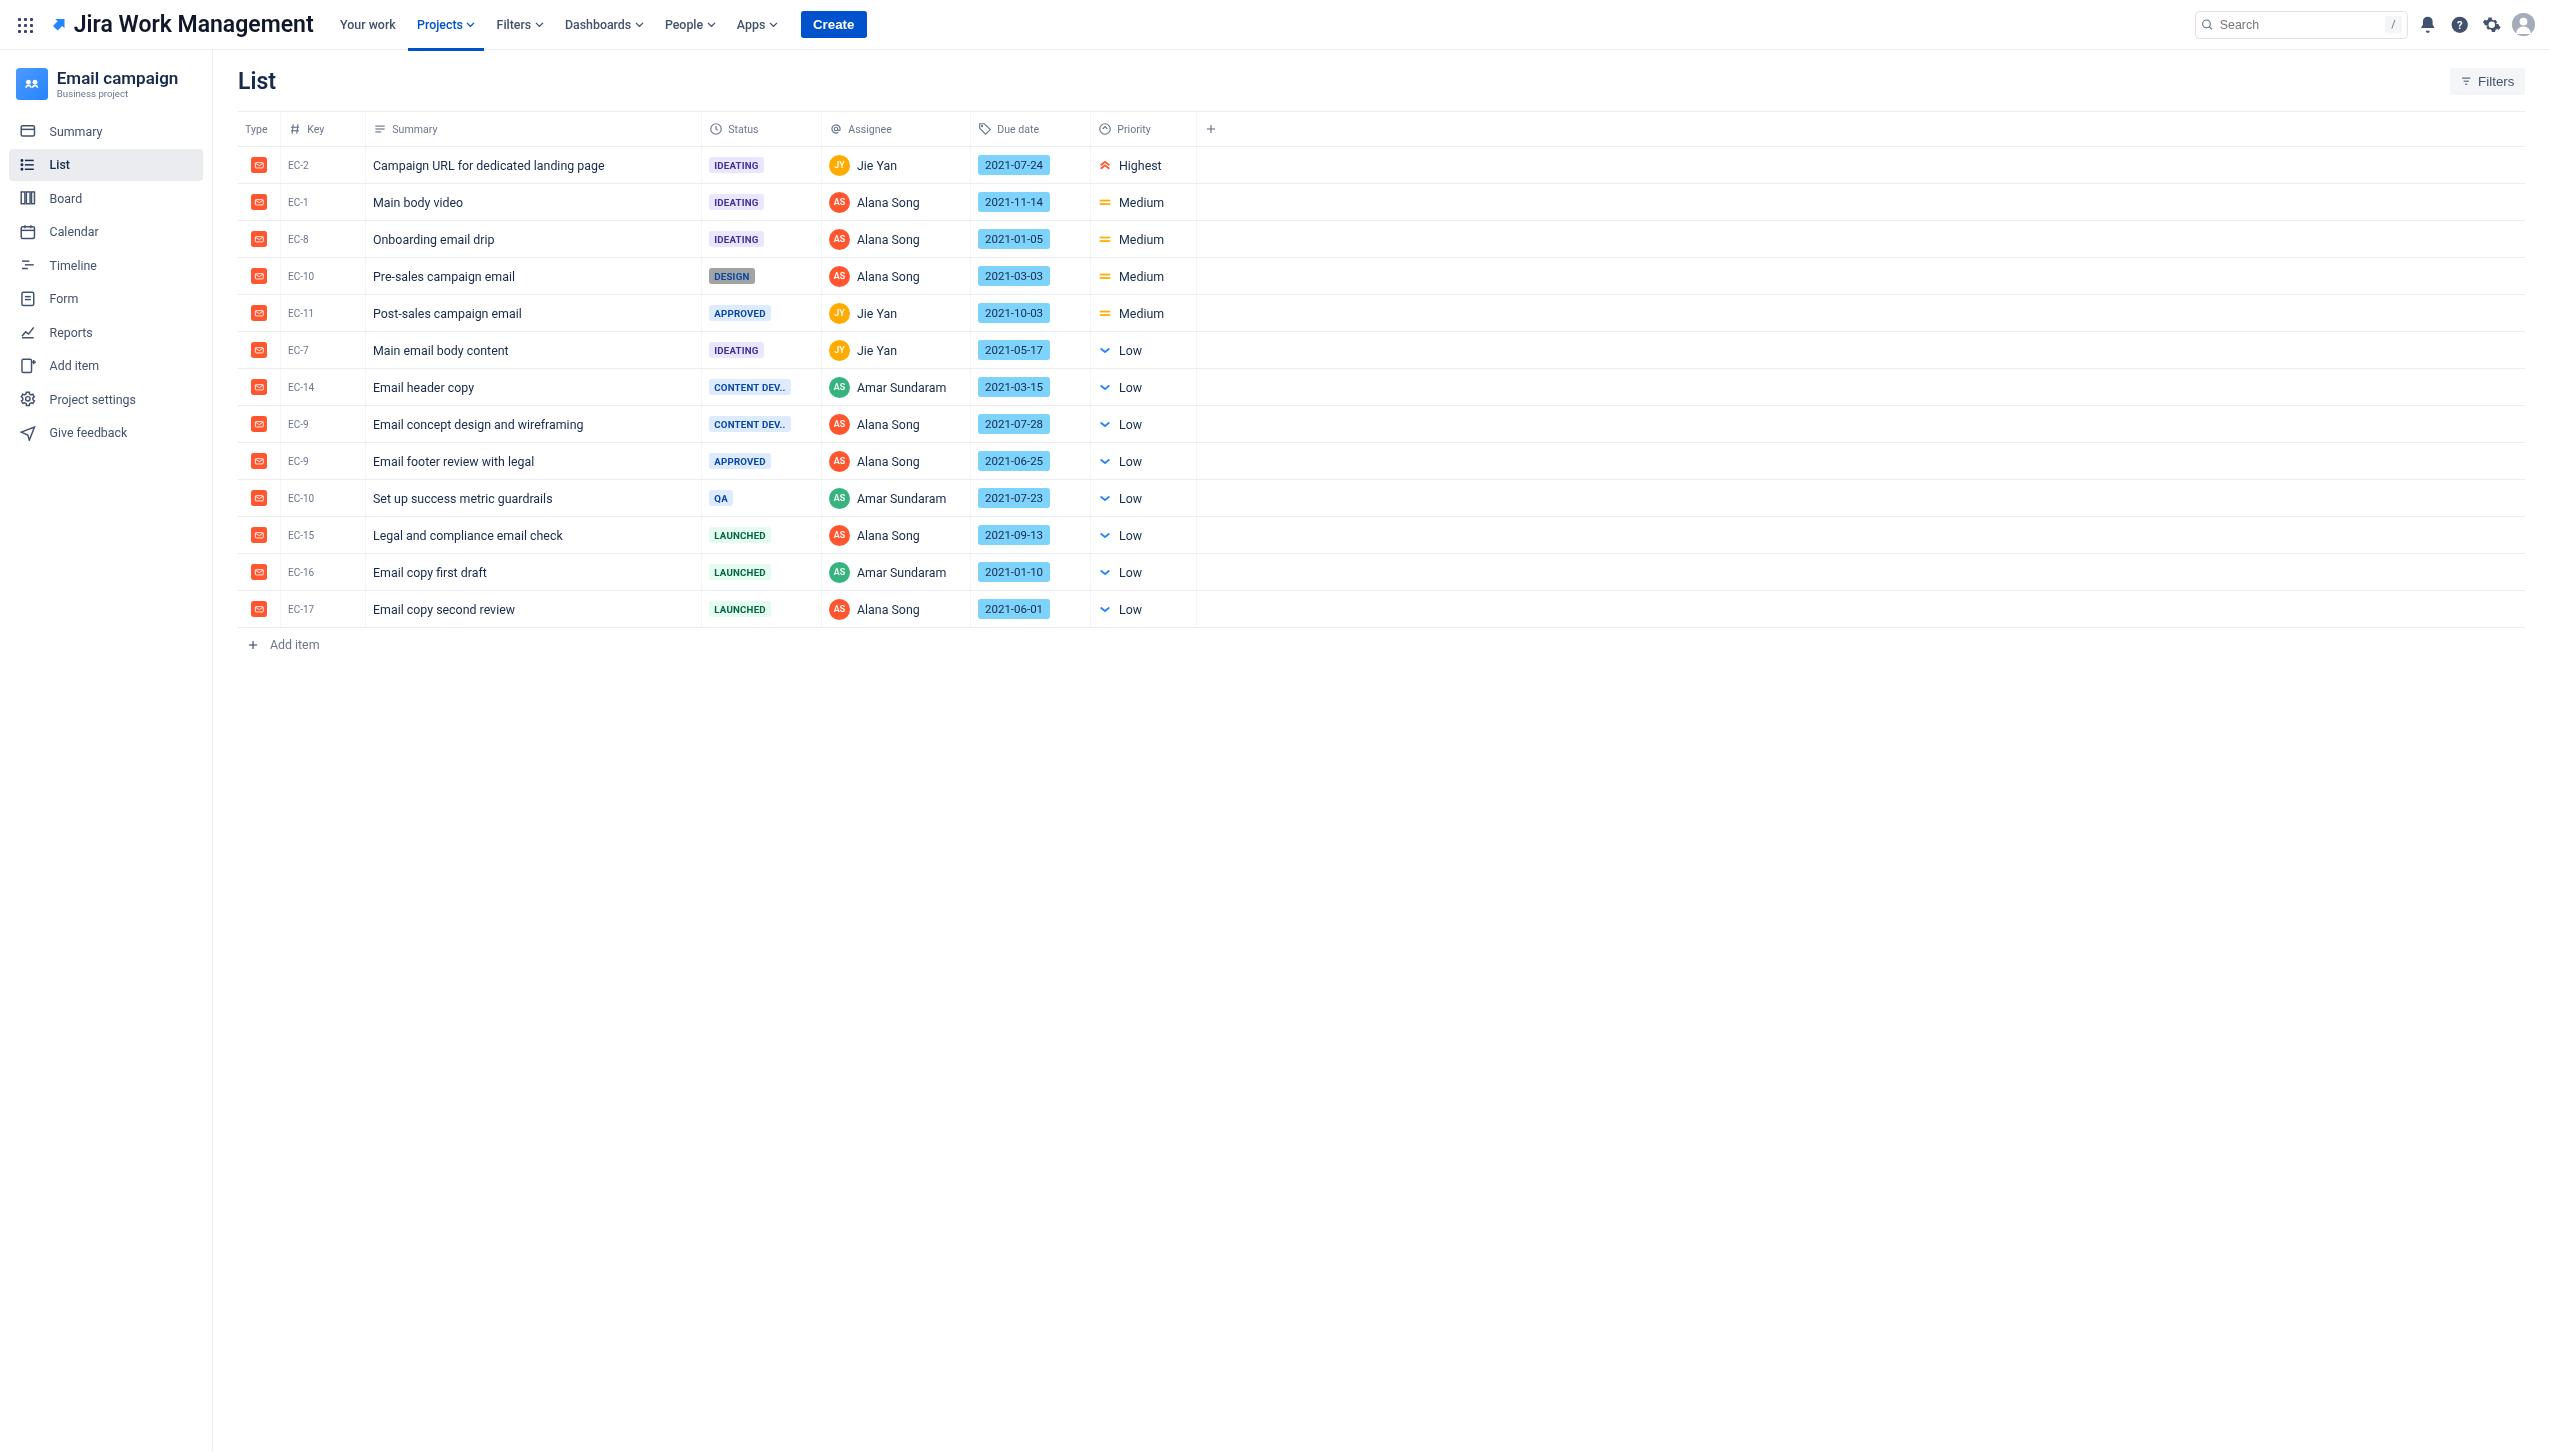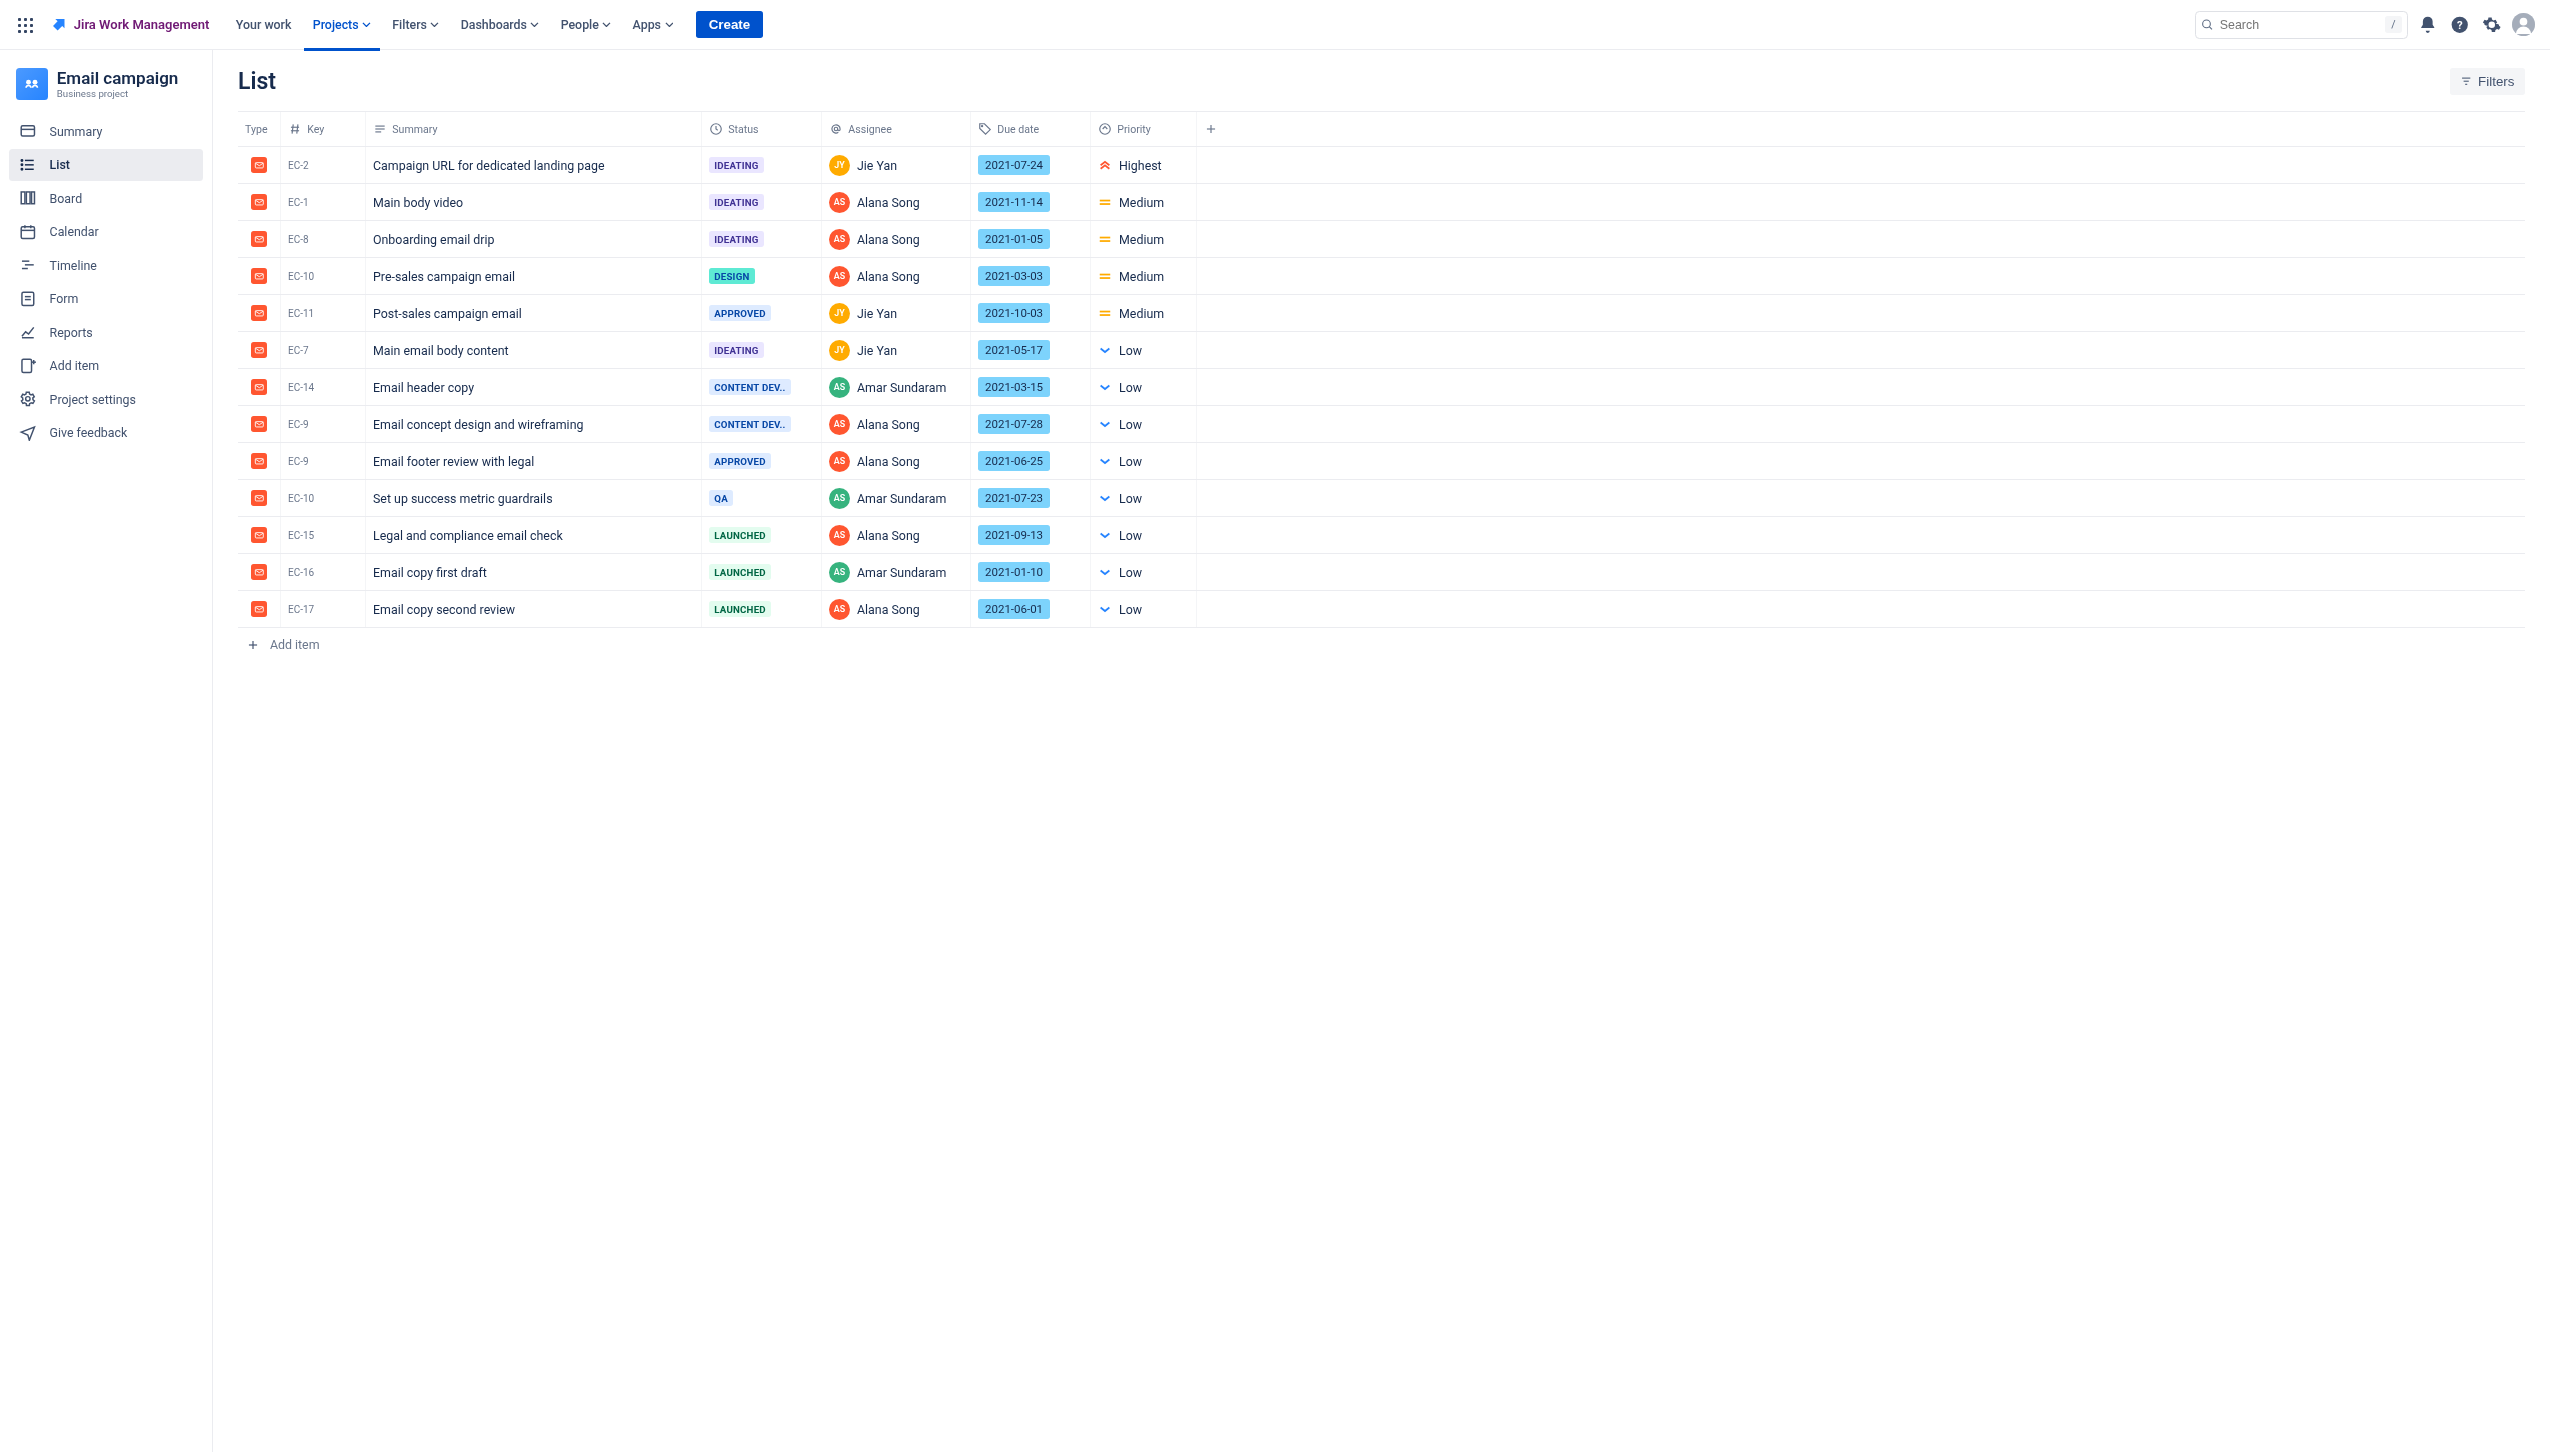--- a/index.html
+++ b/index.html
@@ -2,21 +2,21 @@
 <html style="font-size:14px"><head>
 <meta charset="utf-8">
 <style>
 * { box-sizing: border-box; margin: 0; padding: 0; }
 body { font-family: -apple-system, BlinkMacSystemFont, "Segoe UI", Roboto, Helvetica, Arial, sans-serif; color: #172B4D; background: #fff; font-size: 12.4px; }
 
 
 .topnav { height: 50px; border-bottom: 0.9px solid #EBECF0; display: flex; align-items: center; padding: 0 14px; gap: 7px; }
 .app-switcher { width: 21px; height: 21px; display: grid; grid-template-columns: repeat(3,3.5px); grid-template-rows: repeat(3,3.5px); gap: 2.7px; cursor: pointer; padding: 3.5px; }
 .app-switcher span { background: #344563; width: 3.5px; height: 3.5px; border-radius: 0.9px; }
-.logo { display: flex; align-items: center; gap: 5.3px; font-size: 13px; font-weight: 600; color: #701a75; margin-left: 7px; margin-right: 10.6px; }
+.logo { display: flex; align-items: center; gap: 5.3px; font-size: 23px; font-weight: 600; color: #0f172a; margin-left: 7px; margin-right: 10.6px; }
 .logo-mark { width: 19.5px; height: 19.5px; color: #2684FF; }
 .nav-items { display: flex; align-items: center; gap: 3.5px; }
 .nav-item { padding: 5.3px 8.9px; color: #42526E; font-weight: 500; cursor: pointer; border-radius: 2.7px; display: flex; align-items: center; gap: 3.5px; position: relative; }
 .nav-item.active { color: #0052CC; text-align: center; }
 .nav-item.active::after { content: ""; position: absolute; left: 0; right: 0; bottom: -13.3px; height: 2.7px; background: #0052CC; }
 .chev { width: 8.9px; height: 5.3px; display: inline-block; }
 .chev svg { display: block; }
 .btn-primary { background: #0052CC; color: #fff; font-weight: 700; padding: 6.2px 12.4px; border-radius: 2.7px; border: none; cursor: pointer; margin-left: 7px; }
 .nav-spacer { flex: 1; }
 .search-box { width: 213px; height: 28px; border: 1.8px solid #DFE1E6; border-radius: 4.4px; display: flex; align-items: center; padding: 0 5.3px; gap: 5.3px; color: #5E6C84; }
@@ -455,21 +455,21 @@
               <div class="type-icon">
                 <svg width="10.6" height="10.6" viewBox="0 0 24 24" fill="none" stroke="#fff" stroke-width="2">
                   <rect x="3" y="6" width="18" height="12" rx="2"></rect>
                   <polyline points="3 7 12 13 21 7"></polyline>
                 </svg>
               </div>
             </div>
     <div class="td key">EC-10</div>
     <div class="td summary">Pre-sales campaign email</div>
     <div class="td">
-              <span class="status-pill" style="background:#5eead4;color:#0747A6">DESIGN</span>
+              <span class="status-pill" style="background:#a3a3a3;color:#0747A6">DESIGN</span>
             </div>
     <div class="td assignee">
               <div class="avatar" style="background:#FF5630">AS</div>
               <span>Alana Song</span>
             </div>
     <div class="td">
               <span class="date-pill">2021-03-03</span>
             </div>
     <div class="td priority">
               <span class="prio-icon">

